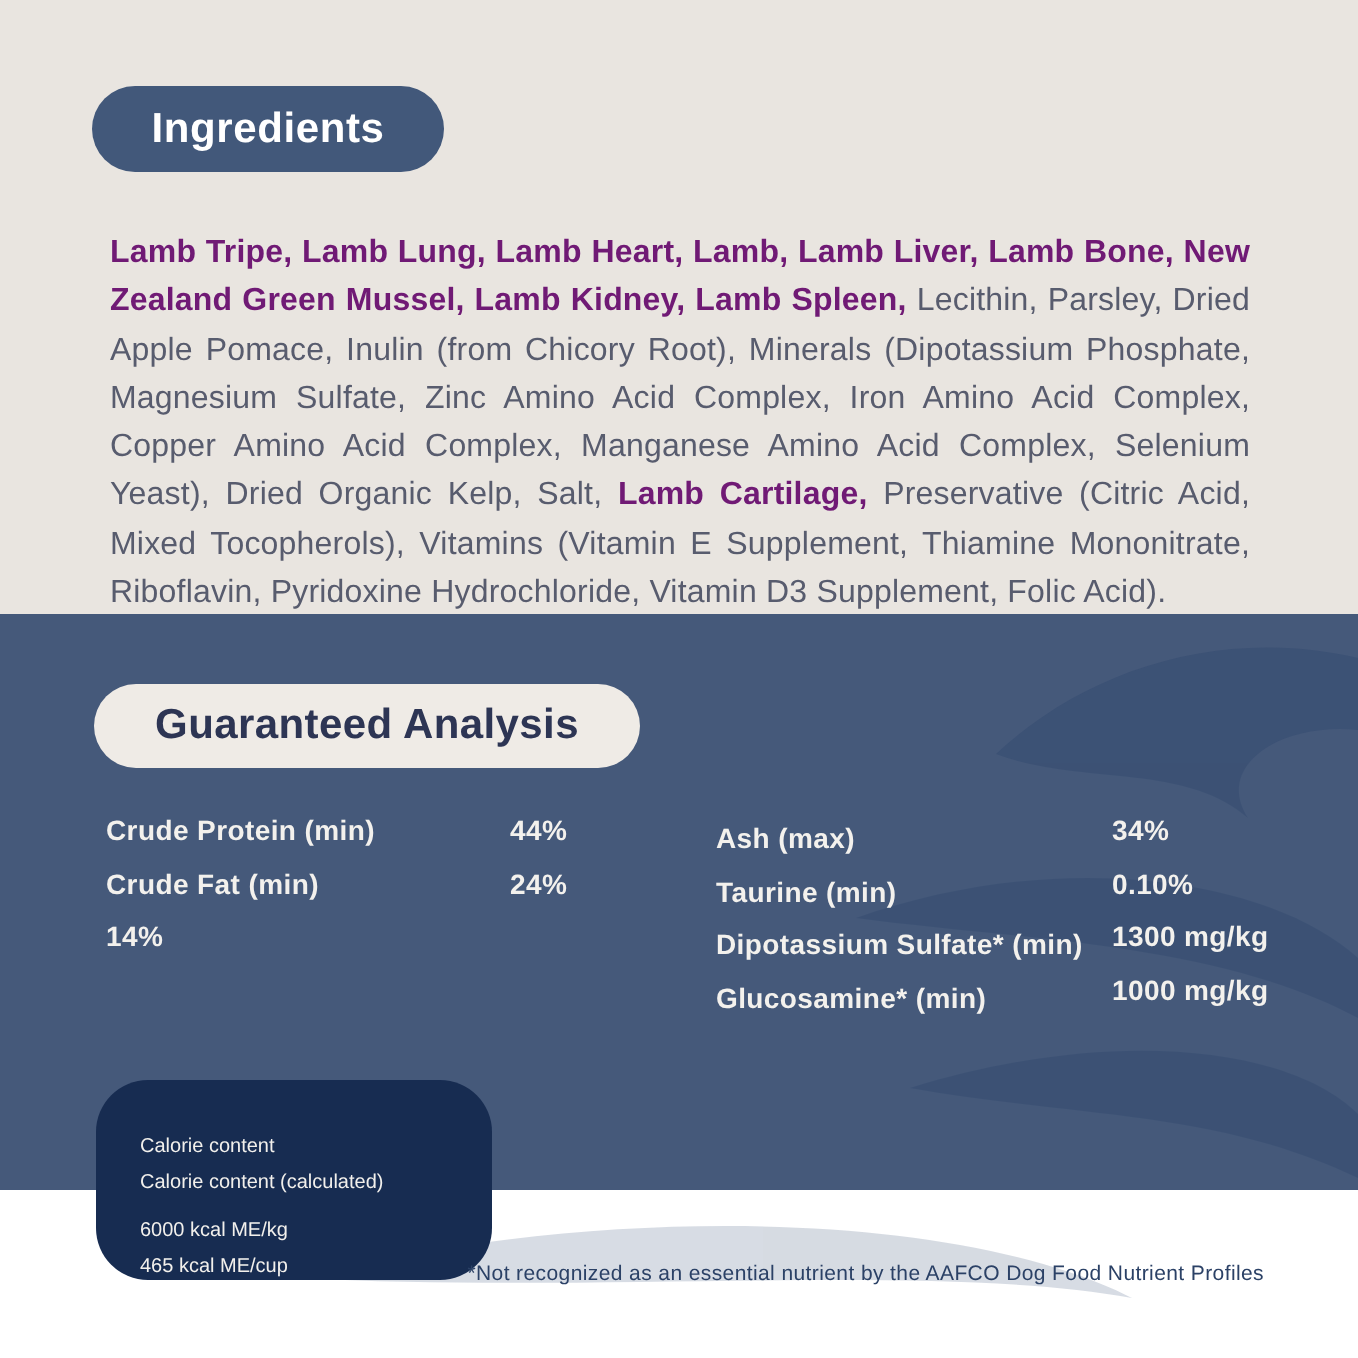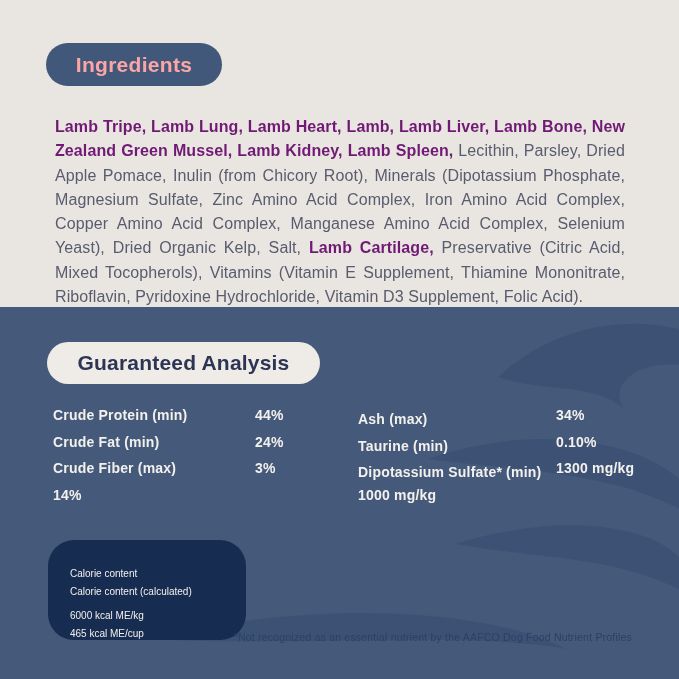--- a/index.html
+++ b/index.html
@@ -9,31 +9,31 @@
   }
   
   .ingredients-section {
     position:absolute; left:0; top:0; width:679px; height:307px;
     background:#e9e5e0;
   }
   .badge-navy {
     position:absolute; left:46px; top:43px; width:176px; height:43px;
     background:#42587a; border-radius:22px;
     display:flex; align-items:center; justify-content:center;
-    color:#fca5a5; font-size:21px; font-weight:bold; letter-spacing:0.3px;
+    color:#ffffff; font-size:21px; font-weight:bold; letter-spacing:0.3px;
   }
   .ingredients-text {
     position:absolute; left:55px; top:99px; width:570px;
     font-size:16px; line-height:24.3px; text-align:justify;
     color:#585c6e; letter-spacing:0.1px;
   }
   .ingredients-text .bold { font-weight:bold; color:#701a75; }
   
   .analysis-section {
-    position:absolute; left:0; top:307px; width:679px; height:372px;
+    position:absolute; left:0; top:307px; width:679px; height:288px;
     background:#45597a;
   }
   .waves { position:absolute; left:0; top:0; pointer-events:none; }
   .badge-cream {
     position:absolute; left:47px; top:35px; width:273px; height:42px;
     background:#efebe6; border-radius:22px;
     display:flex; align-items:center; justify-content:center;
     color:#2d3554; font-size:21px; font-weight:bold; letter-spacing:0.2px;
   }
   .ga-table {
@@ -86,41 +86,38 @@
       <div class="ga-col-left">
         <div class="ga-row">
           <span class="ga-label">Crude Protein (min)</span>
           <span class="ga-value">44%</span>
         </div>
         <div class="ga-row">
           <span class="ga-label">Crude Fat (min)</span>
           <span class="ga-value">24%</span>
         </div>
         <div class="ga-row">
-          <span class="ga-label">Crude Fiber (max)</span>
-          <span class="ga-value">3%</span>
-        </div>
-        <div class="ga-row">
           <span class="ga-value">14%</span>
         </div>
       </div>
       <div class="ga-col-right">
         <div class="ga-row">
           <span class="ga-label">Ash (max)</span>
           <span class="ga-value">34%</span>
         </div>
         <div class="ga-row">
           <span class="ga-label">Taurine (min)</span>
           <span class="ga-value">0.10%</span>
         </div>
         <div class="ga-row">
           <span class="ga-label">Dipotassium Sulfate* (min)</span>
           <span class="ga-value">1300 mg/kg</span>
         </div>
         <div class="ga-row">
+          <span class="ga-label">Glucosamine* (min)</span>
           <span class="ga-value">1000 mg/kg</span>
         </div>
       </div>
     </div>
 
     <div class="calorie-box">
       <div>Calorie content</div>
       <div>Calorie content (calculated)</div>
       <div class="calorie-gap"></div>
       <div>6000 kcal ME/kg</div>

